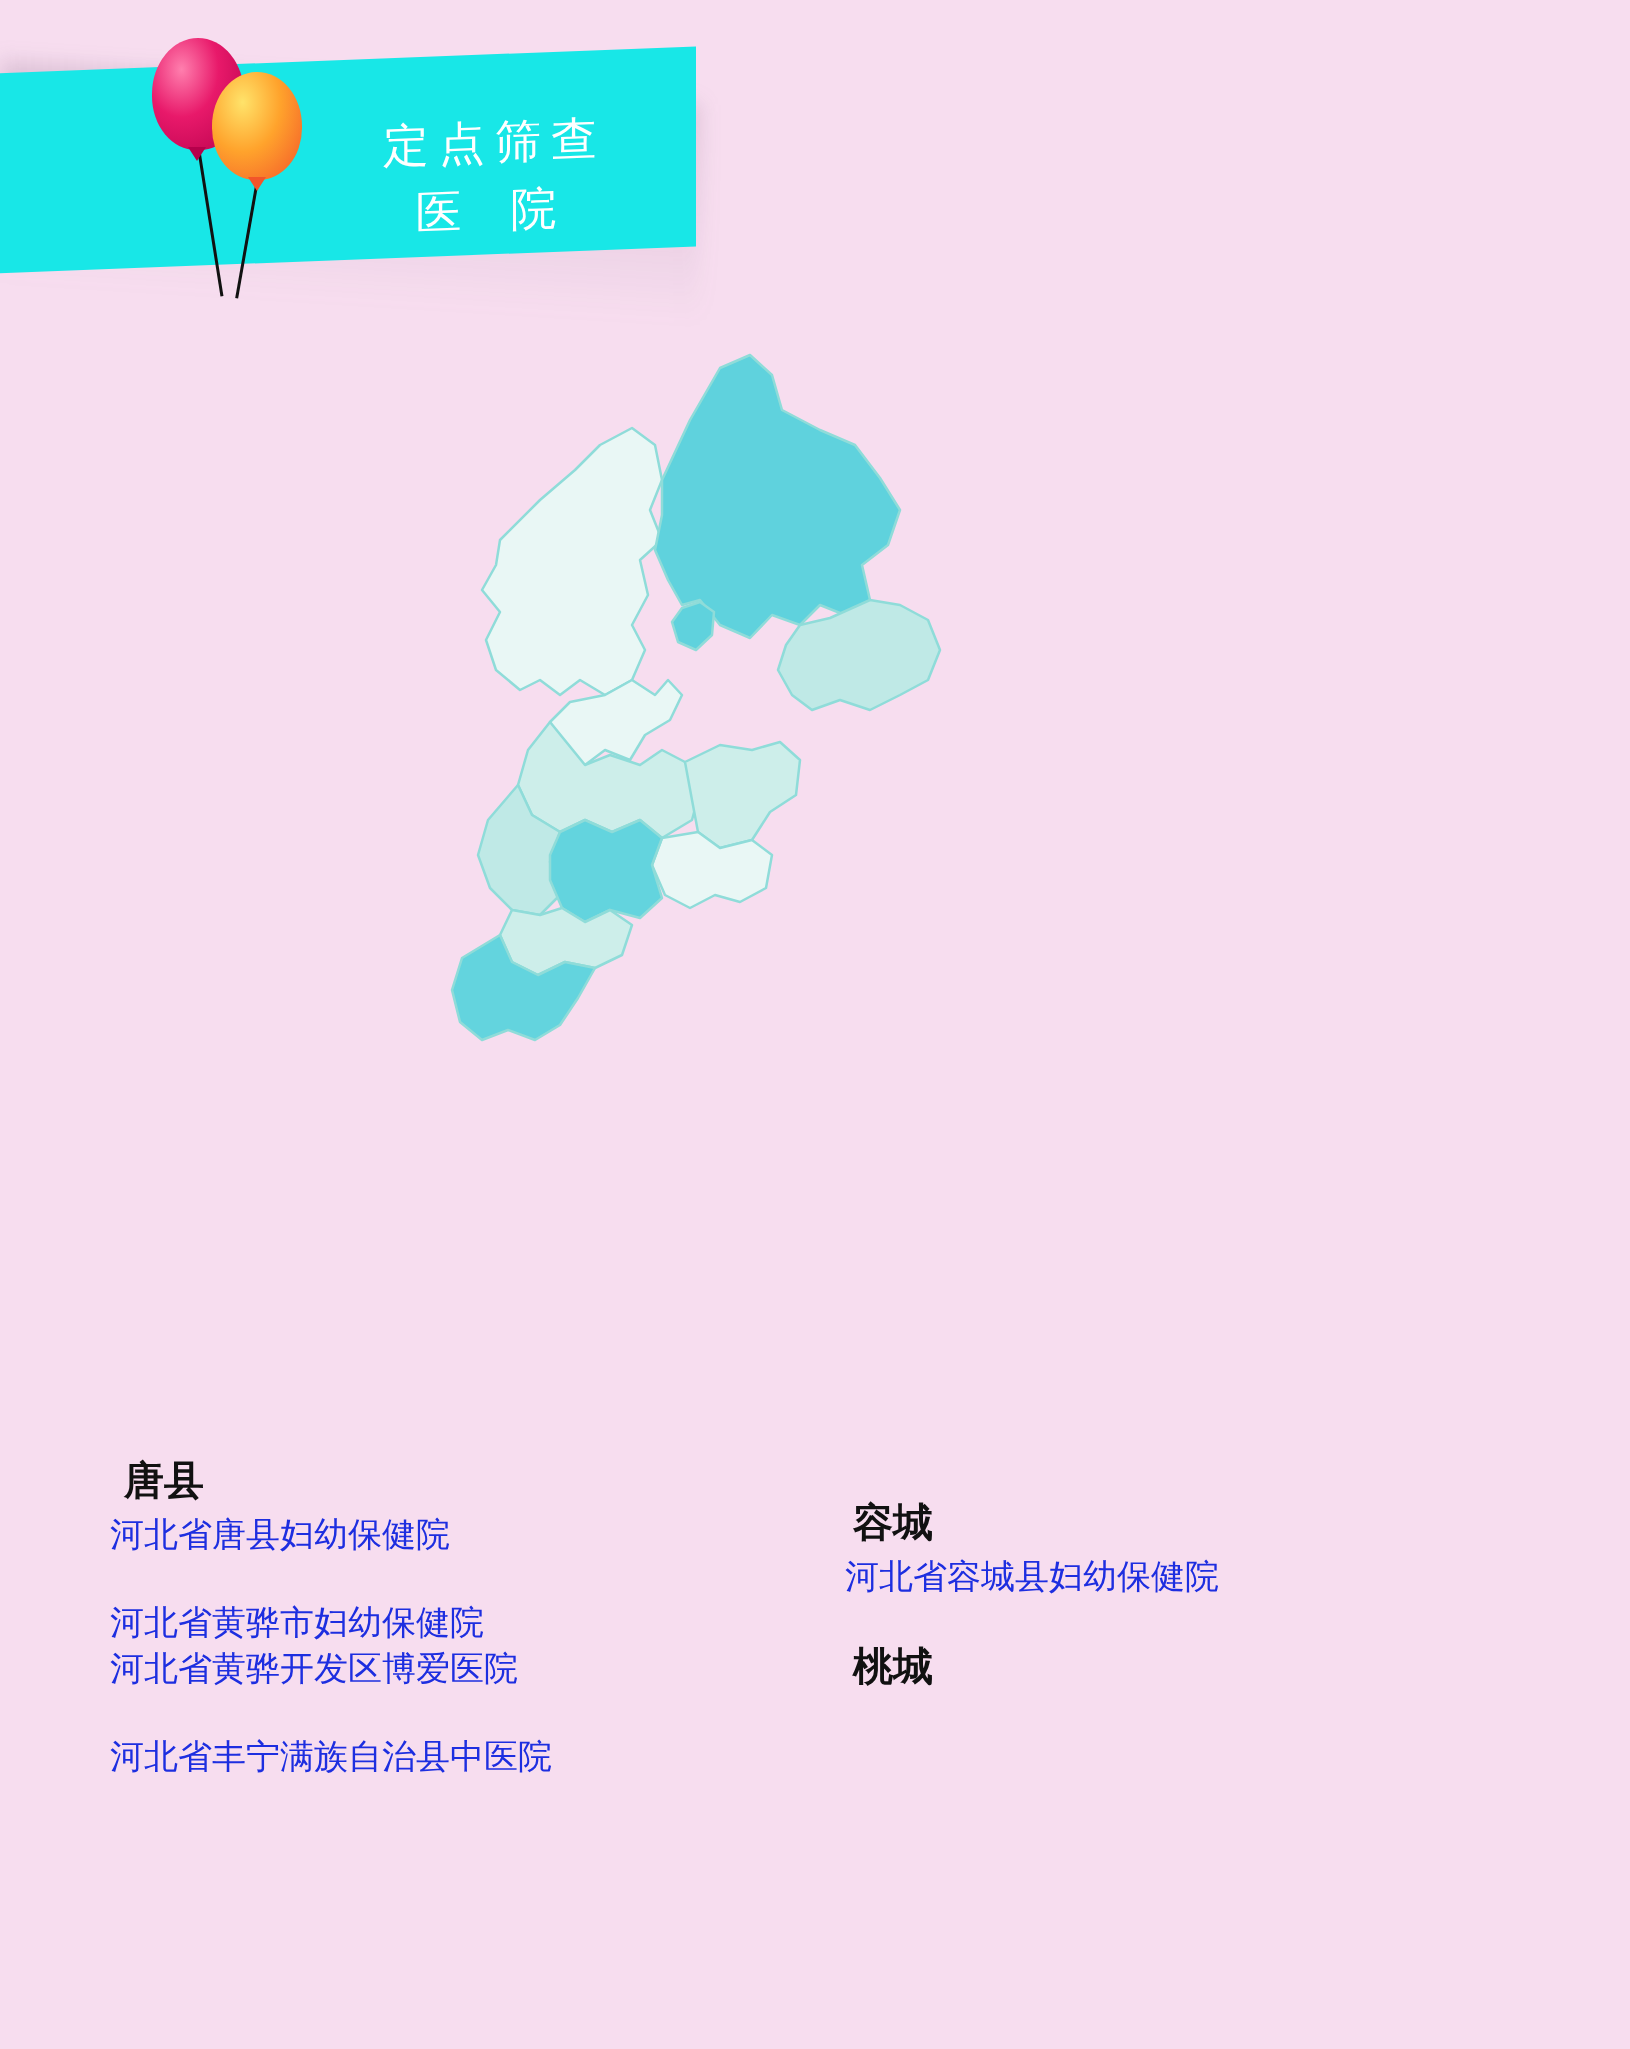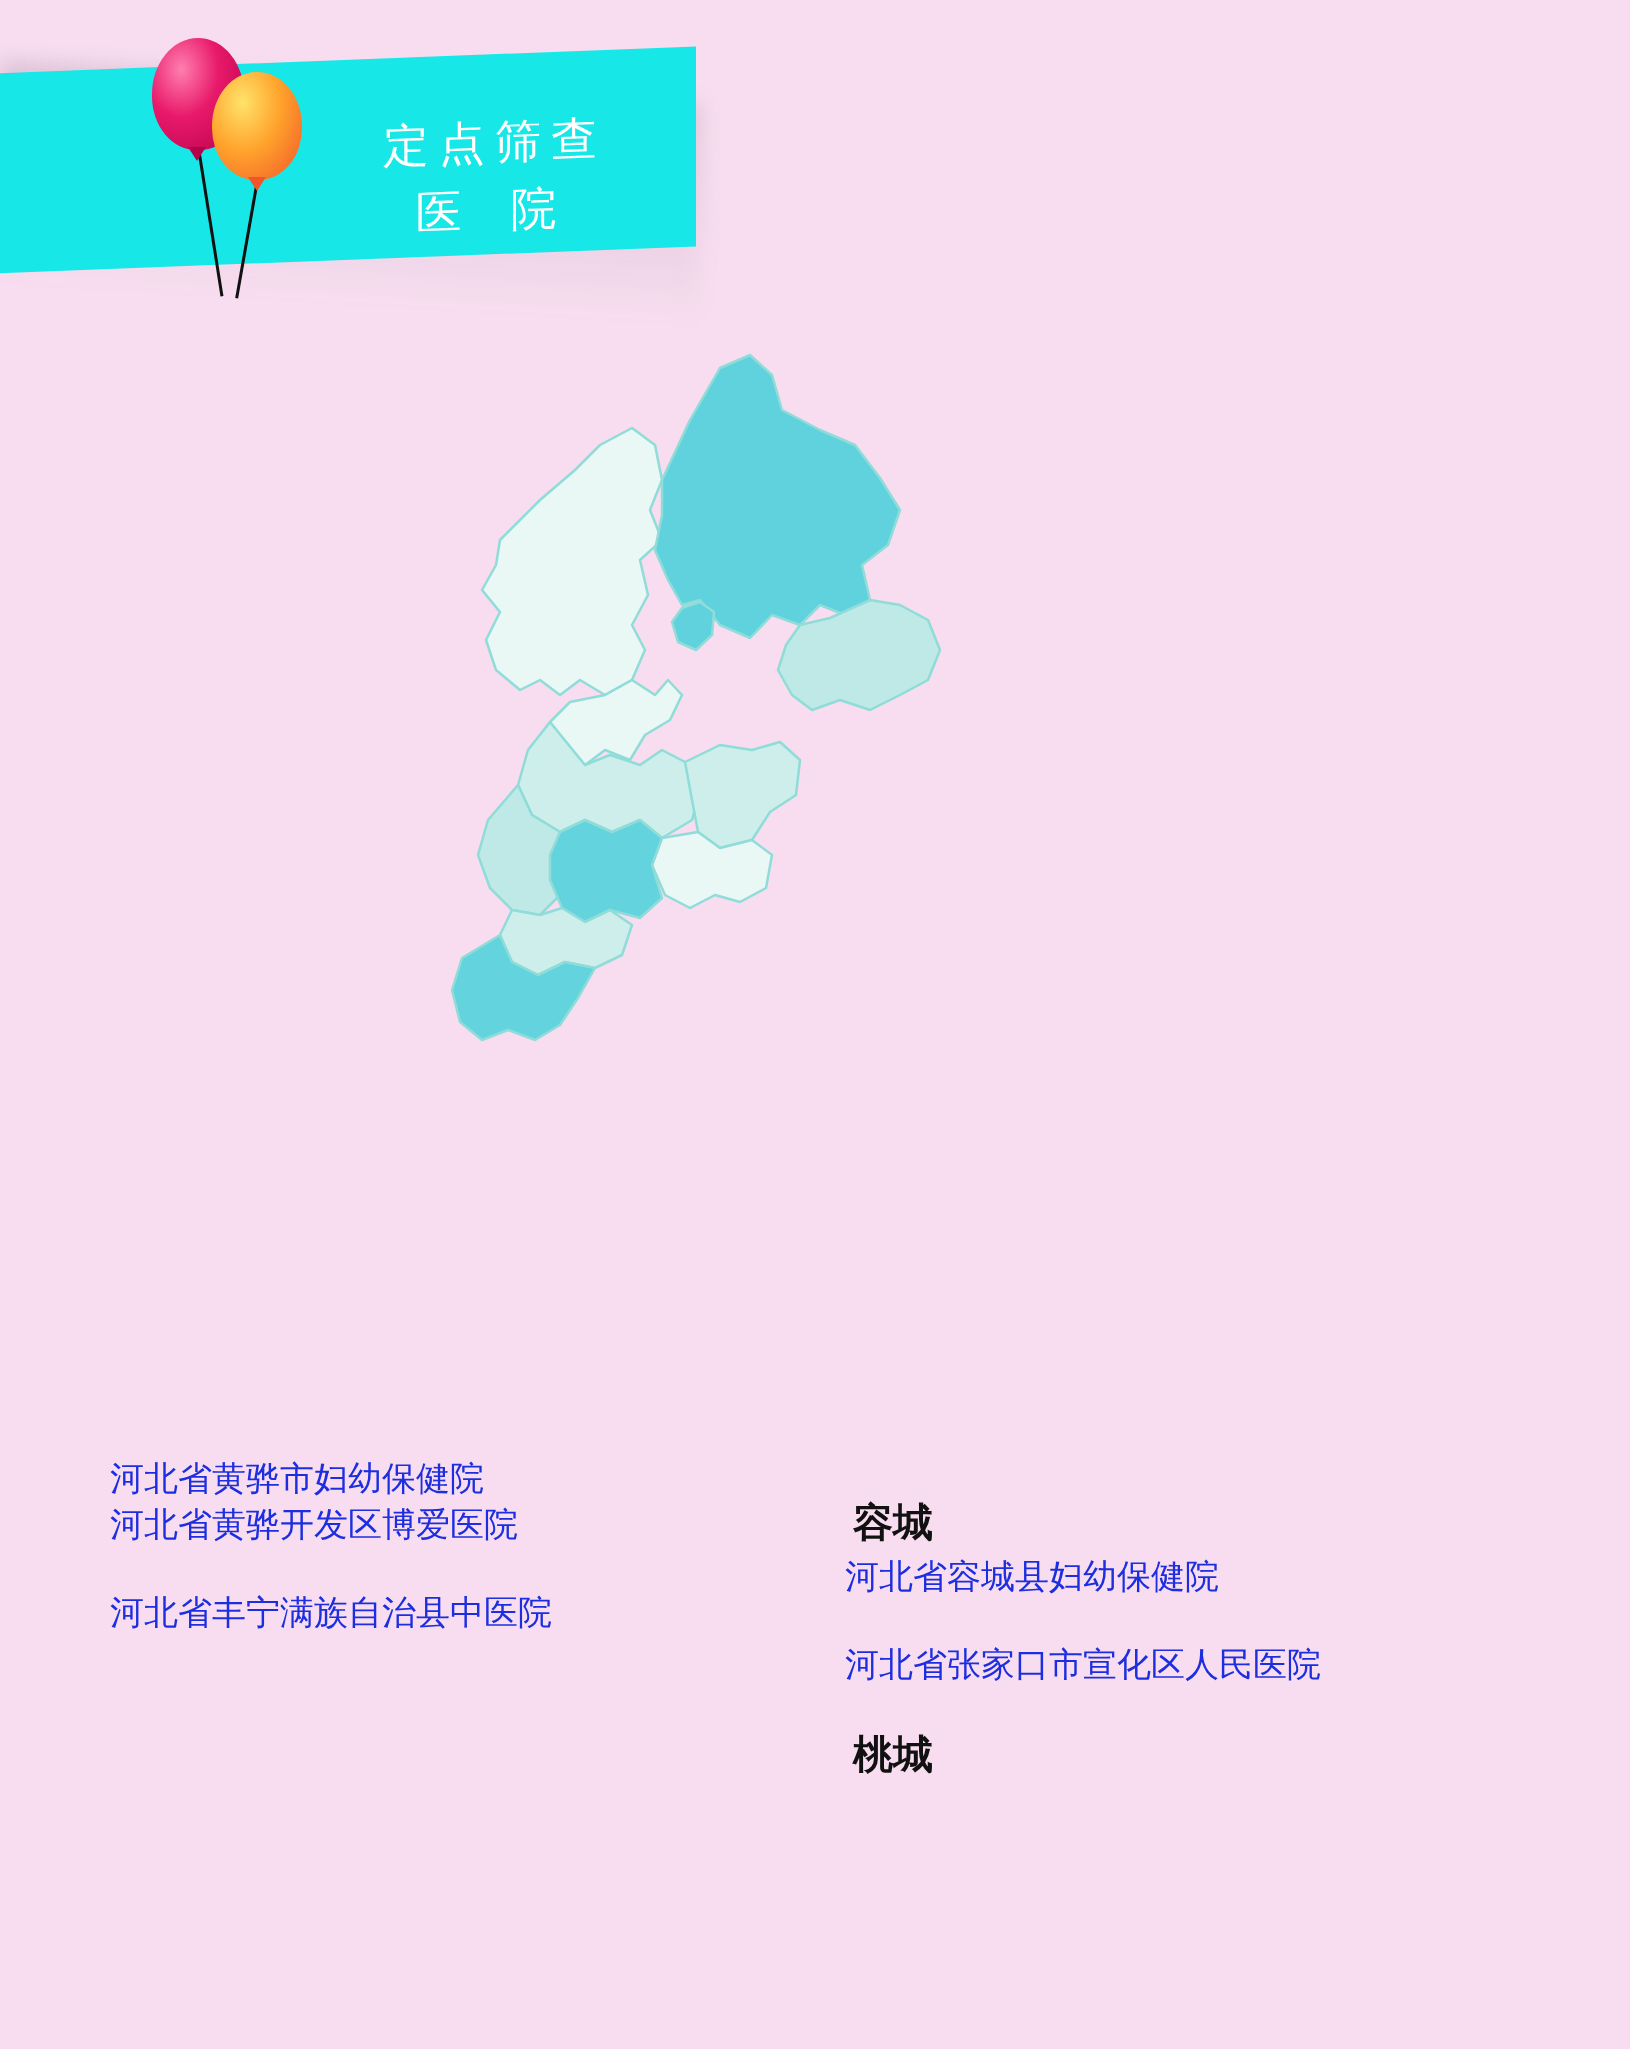--- a/index.html
+++ b/index.html
@@ -213,20 +213,24 @@
       <path fill="#63d4de" d="M100 585 L112 612 L138 625 L165 612 L195 618 L178 648 L160 675 L135 690
            L108 680 L82 690 L60 672 L52 640 L62 608 Z"></path>
     </g>
   </svg>
 </div>
 
 <div class="listing">
 
   <div class="col col-left">
 
+    <div class="entry">
+      <div class="entry-city">唐县</div>
+      <div class="entry-hosp">河北省唐县妇幼保健院</div>
+    </div>
 
     <div class="entry">
       <div class="entry-hosp">河北省黄骅市妇幼保健院</div>
       <div class="entry-hosp">河北省黄骅开发区博爱医院</div>
     </div>
 
     <div class="entry">
       <div class="entry-hosp">河北省丰宁满族自治县中医院</div>
     </div>
 
@@ -235,21 +239,20 @@
   <div class="col col-right">
 
     <div class="spacer-42"></div>
 
     <div class="entry">
       <div class="entry-city">容城</div>
       <div class="entry-hosp">河北省容城县妇幼保健院</div>
     </div>
 
     <div class="entry">
-      <div class="entry-hosp">河北省张家口市宣化区人民医院</div>
     </div>
 
     <div class="entry">
       <div class="entry-city">桃城</div>
     </div>
 
   </div>
 
 </div>
 

